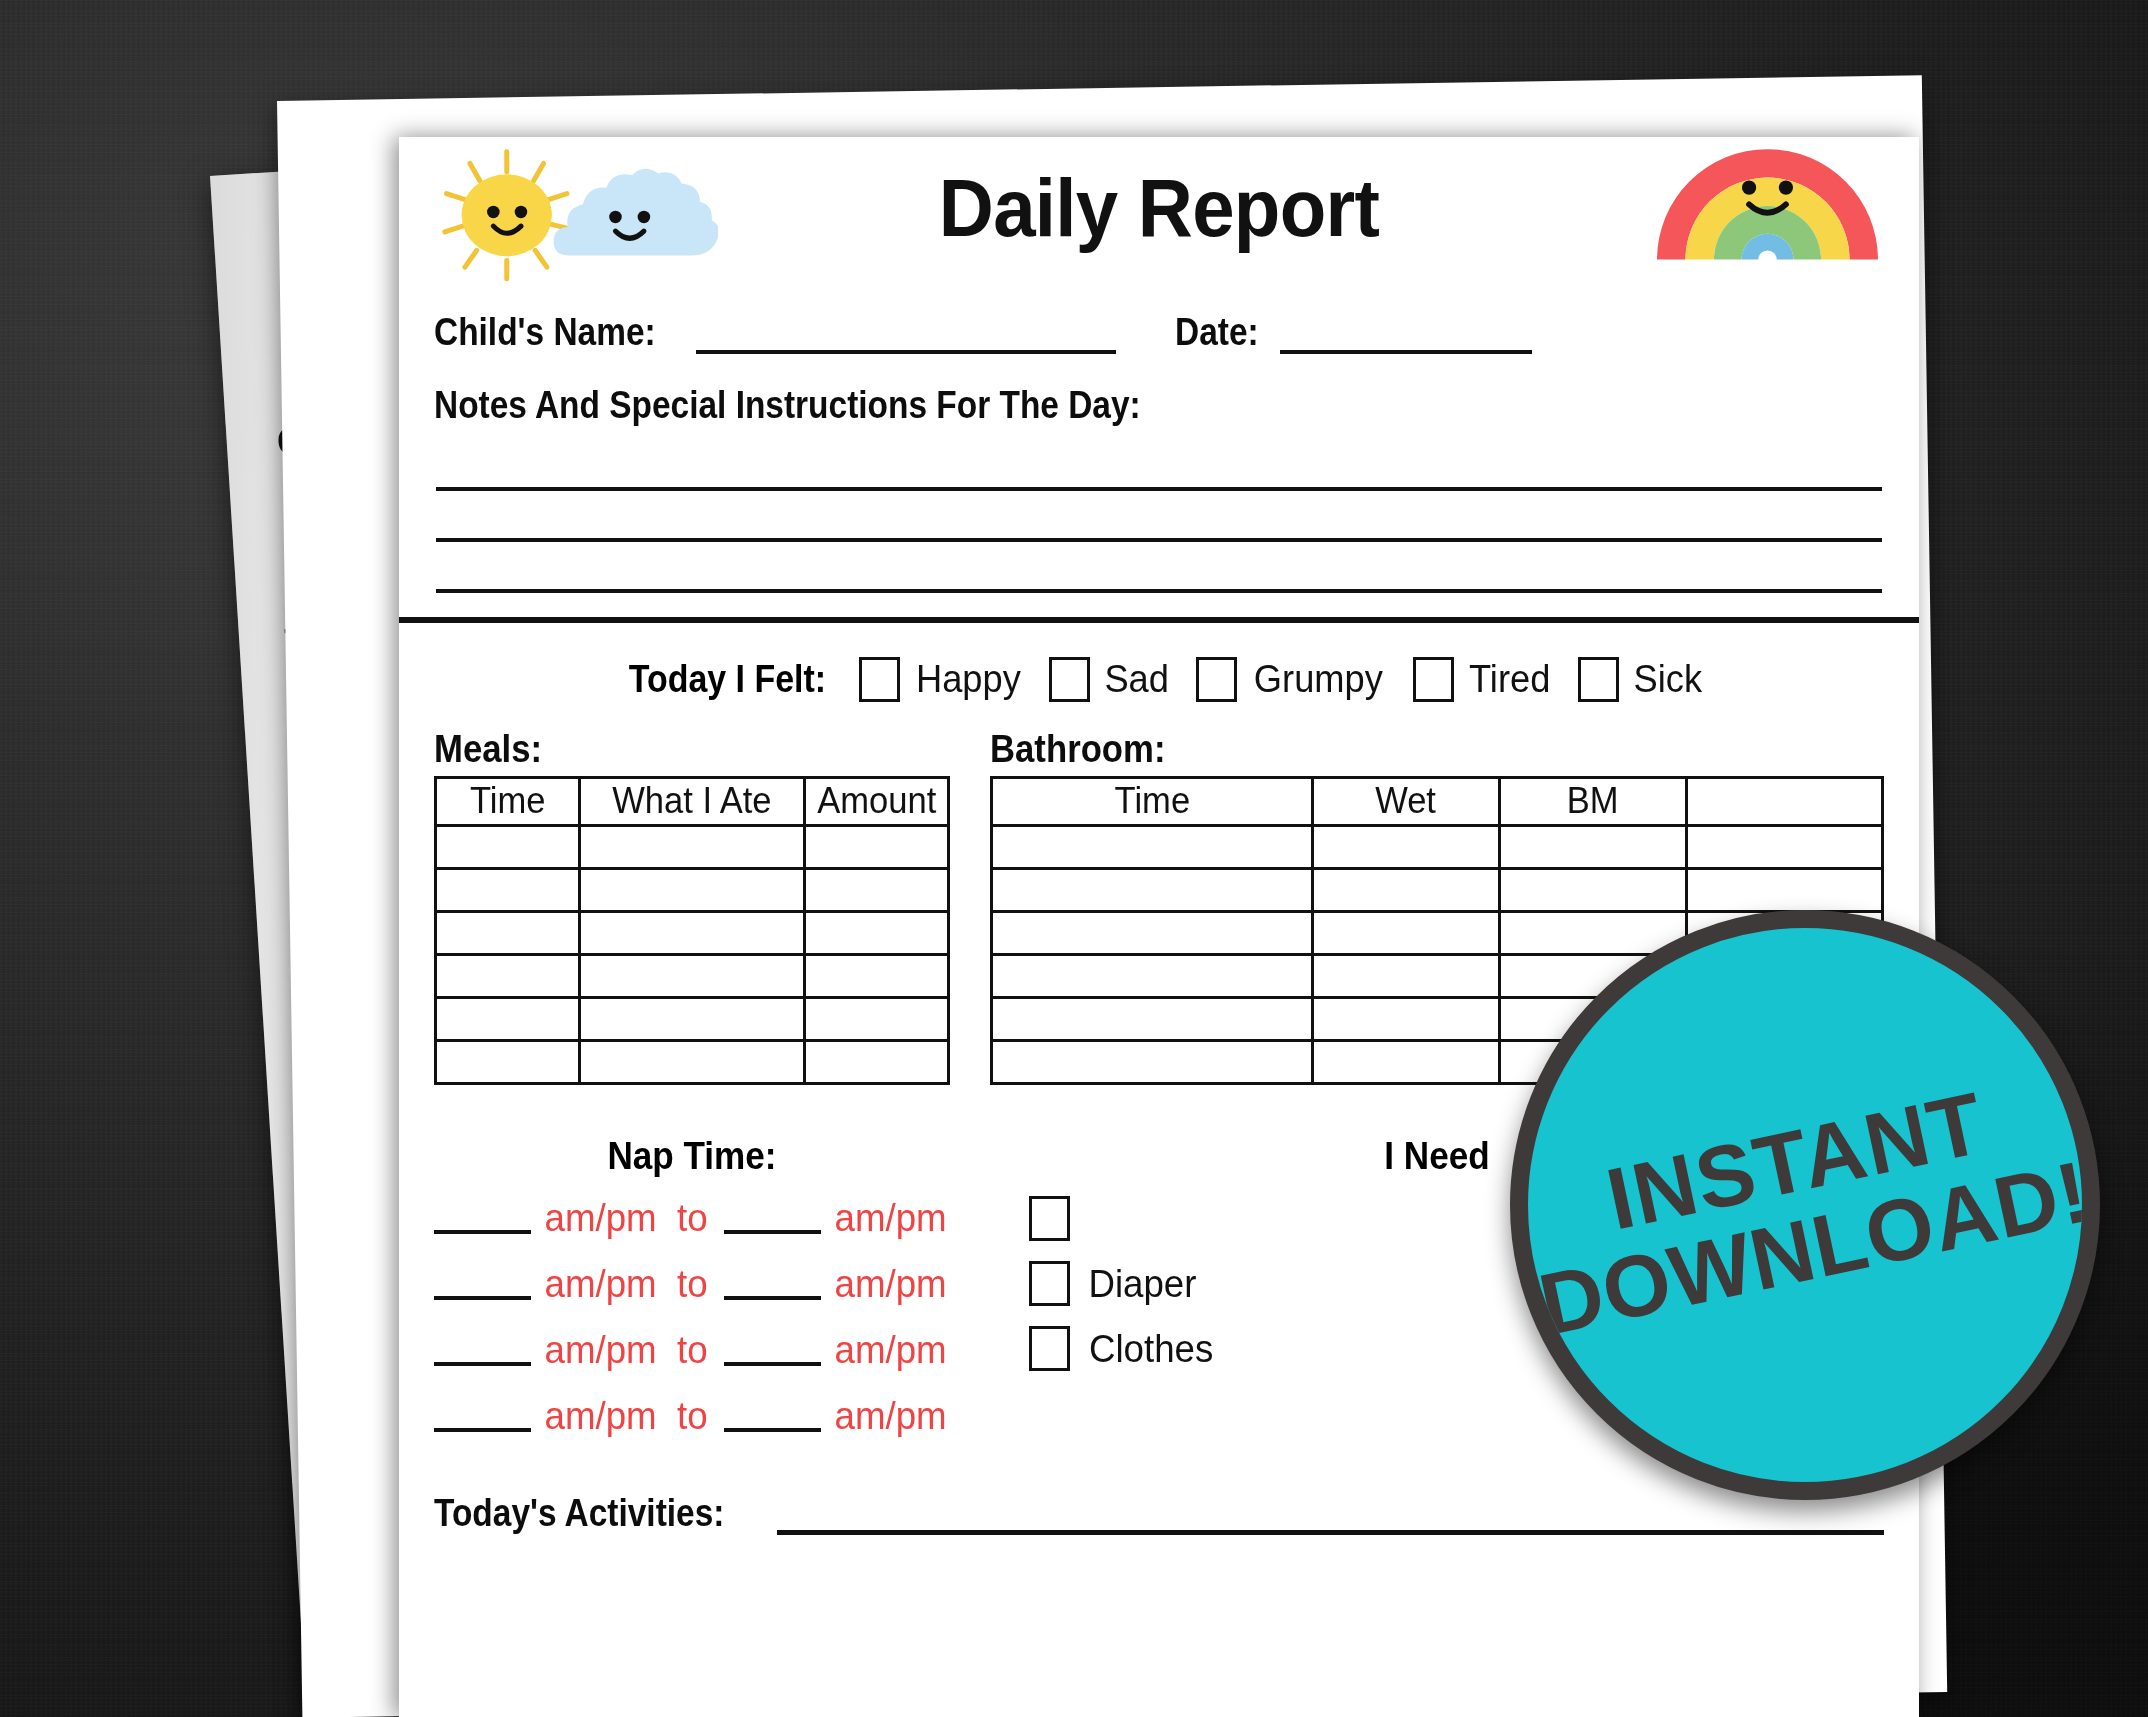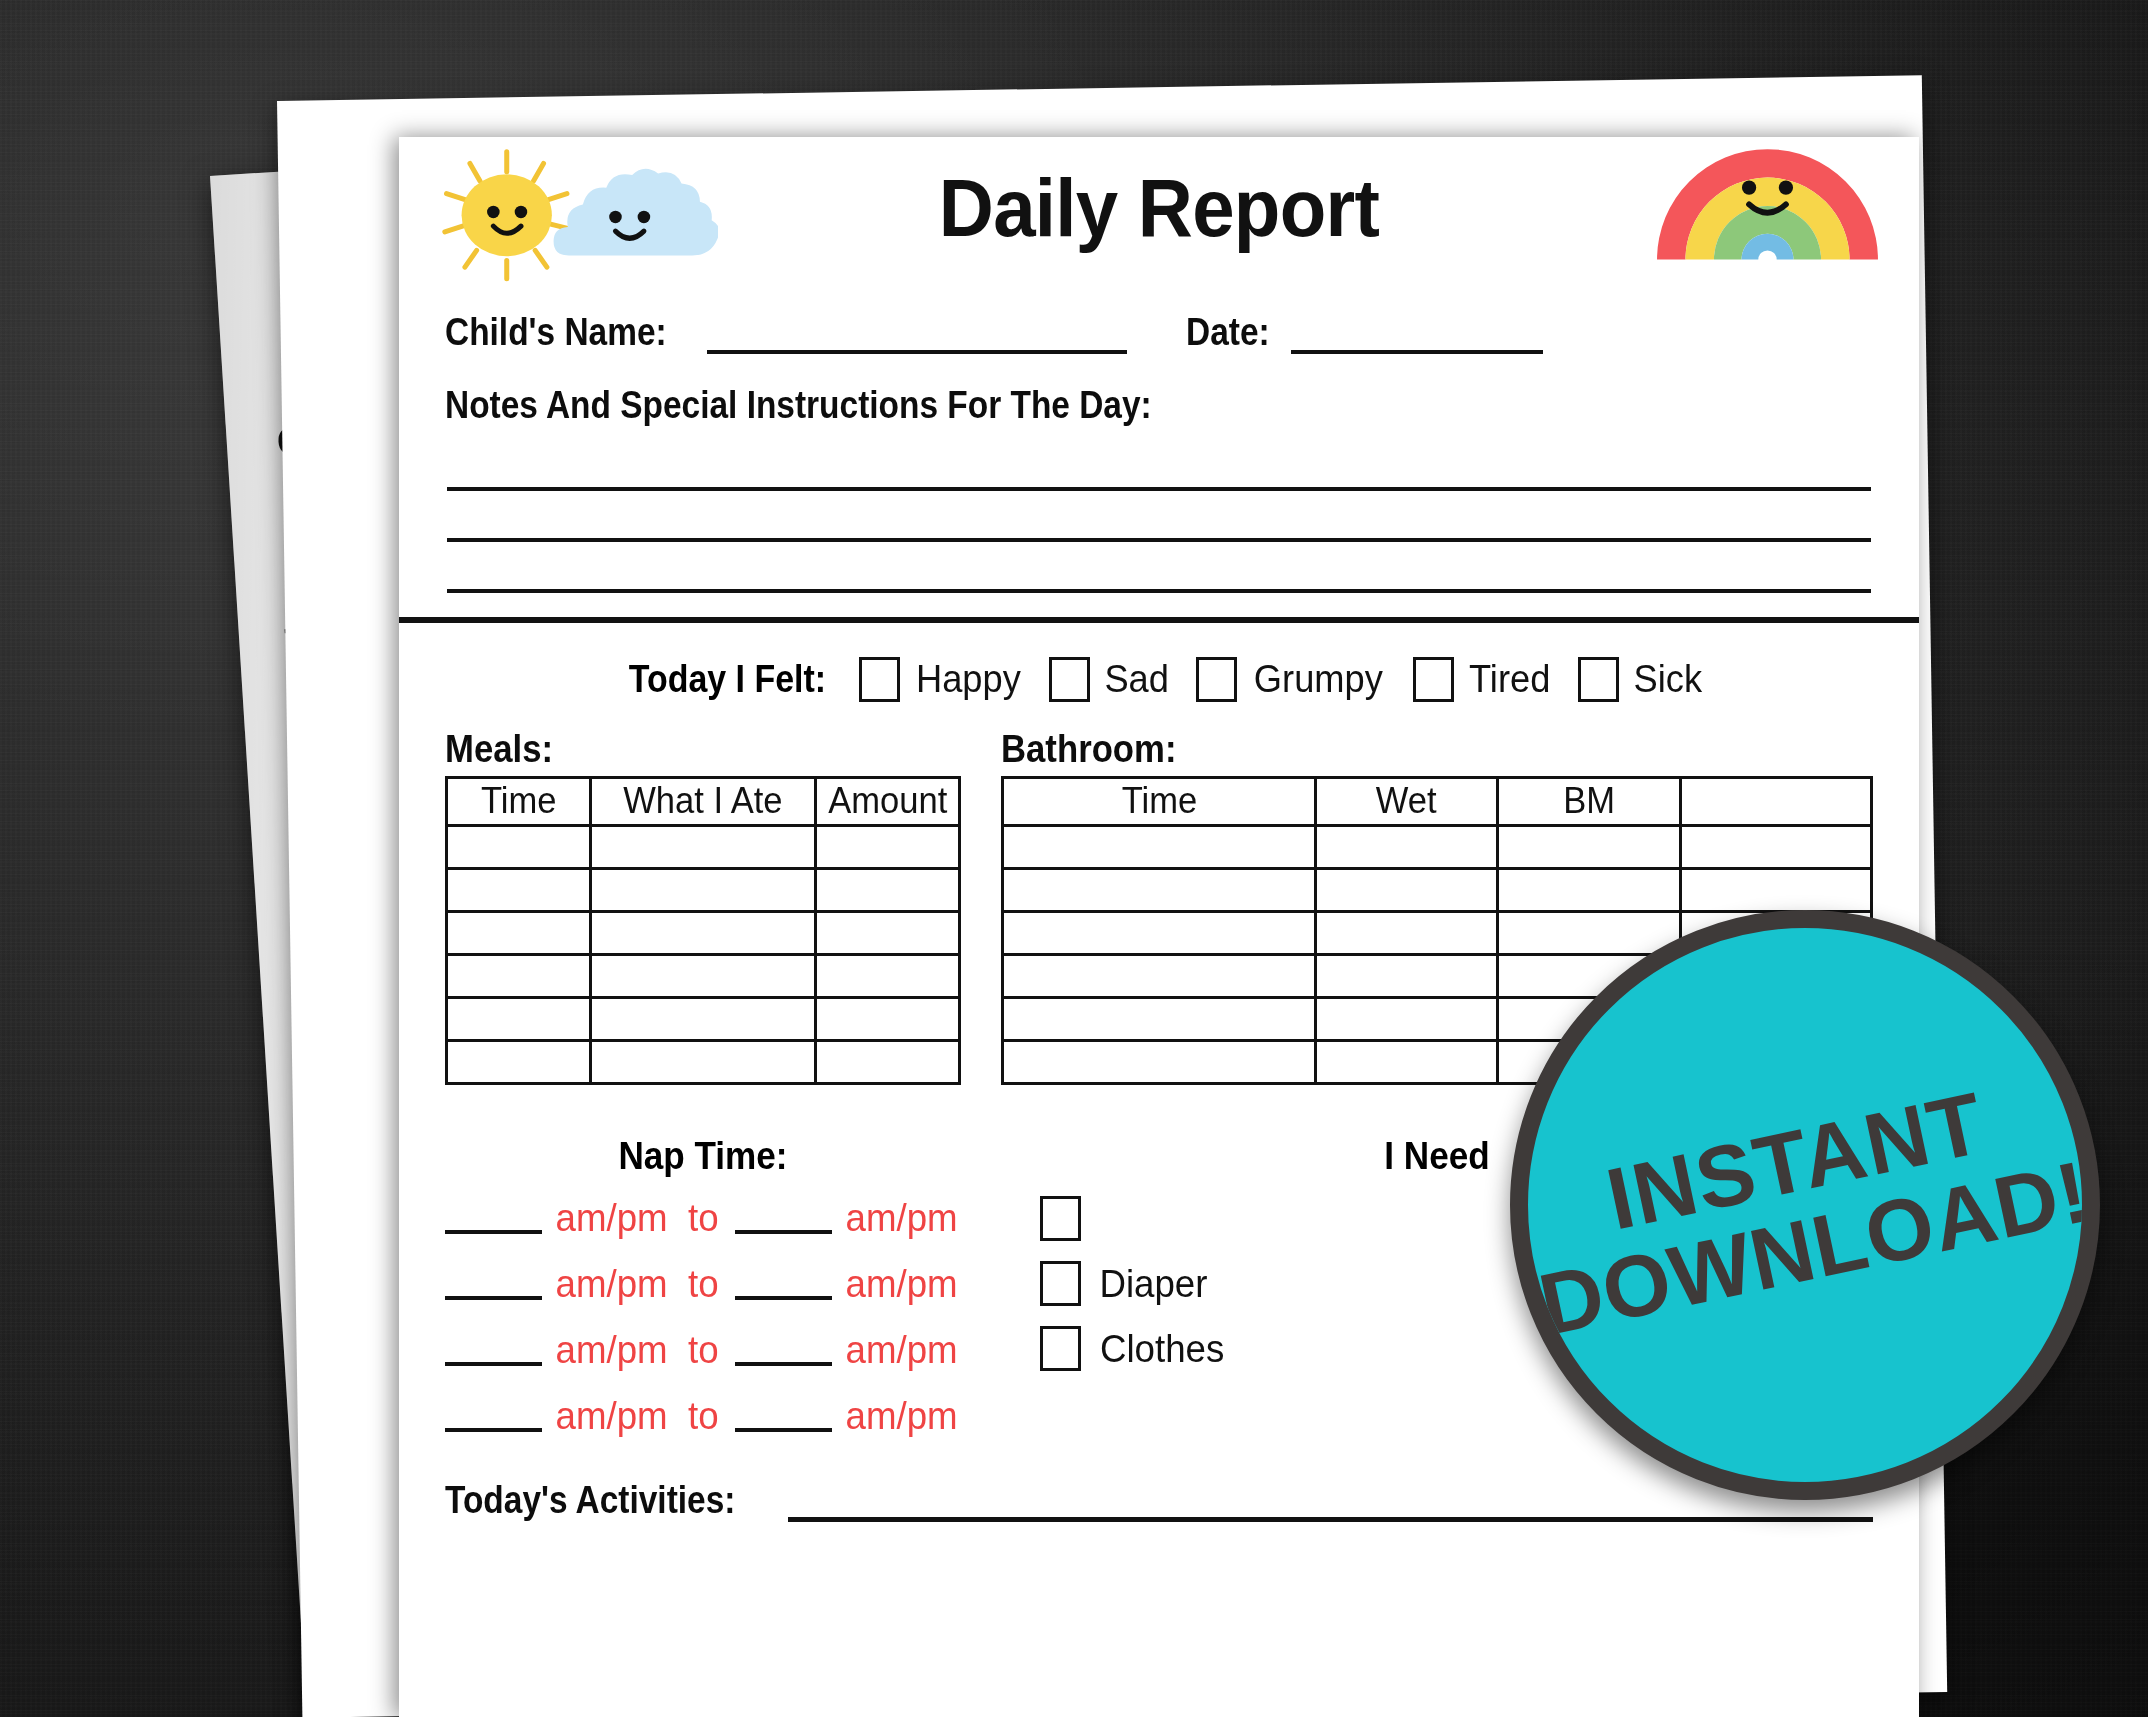--- a/index.html
+++ b/index.html
@@ -48,21 +48,21 @@
   .sun-cloud{position:absolute;left:42px;top:8.4px;width:277px;height:138px;}
   .rainbow-wrap{position:absolute;right:34px;top:-23.5px;width:235px;height:159px;}
   .page-title{
     position:absolute;left:0;right:0;top:23.5px;text-align:center;
     font-size:82px;font-weight:bold;color:#111;letter-spacing:-0.8px;
     font-family:"Liberation Sans", sans-serif;
     transform:scaleX(.93);
   }
 
   
-  .pad{padding:0 46px;}
+  .pad{padding:0 35px;}
   .row{display:flex;align-items:flex-end;}
   .lbl{
     font-size:38px;font-weight:bold;color:#0d0d0d;white-space:nowrap;
     transform:scaleX(.88);transform-origin:left bottom;
   }
   .blank{border-bottom:4.2px solid #111;height:28.5px;}
 
   .name-row{margin-top:10px;gap:0;}
   .notes-title{margin-top:30px;}
   .note-line{border-bottom:4.2px solid #111;height:47px;margin:0 1.7px;}
@@ -99,21 +99,21 @@
   .nap-blank{border-bottom:4.2px solid #111;width:134px;height:0.8px;margin-right:10px;align-self:flex-end;margin-bottom:6.7px;}
   .nap-t{transform:scaleX(.94);white-space:nowrap;}
   .nap-gap{width:22px;}
 
   .need-grid{display:flex;gap:39px;margin-top:3.4px;}
   .need-col{display:flex;flex-direction:column;gap:20px;}
   .need-item{display:flex;align-items:center;gap:15px;}
   .need-item .t{font-size:39px;color:#111;transform:scaleX(.94);white-space:nowrap;}
   .other-blank{border-bottom:4.2px solid #111;width:277px;height:0.8px;align-self:flex-end;margin-bottom:8.4px;}
 
-  .activities{display:flex;align-items:flex-end;margin-top:19px;}
+  .activities{display:flex;align-items:flex-end;margin-top:32px;}
   .activities .blankfill{flex:1;border-bottom:5px solid #111;height:23.5px;margin-left:13.4px;}
 
   
   .bk{color:#111;}
   .bk-title{font-size:39px;font-weight:bold;}
   .bk-line{border-bottom:4.2px solid #111;height:42px;}
   .bk-table{border-collapse:collapse;width:352px;table-layout:fixed;}
   .bk-table td{border:2.5px solid #111;height:37px;}
   .shade{position:absolute;inset:0;background:linear-gradient(95deg, rgba(0,0,0,.14) 0%, rgba(0,0,0,.02) 22%, rgba(0,0,0,0) 55%);pointer-events:none;}
 

